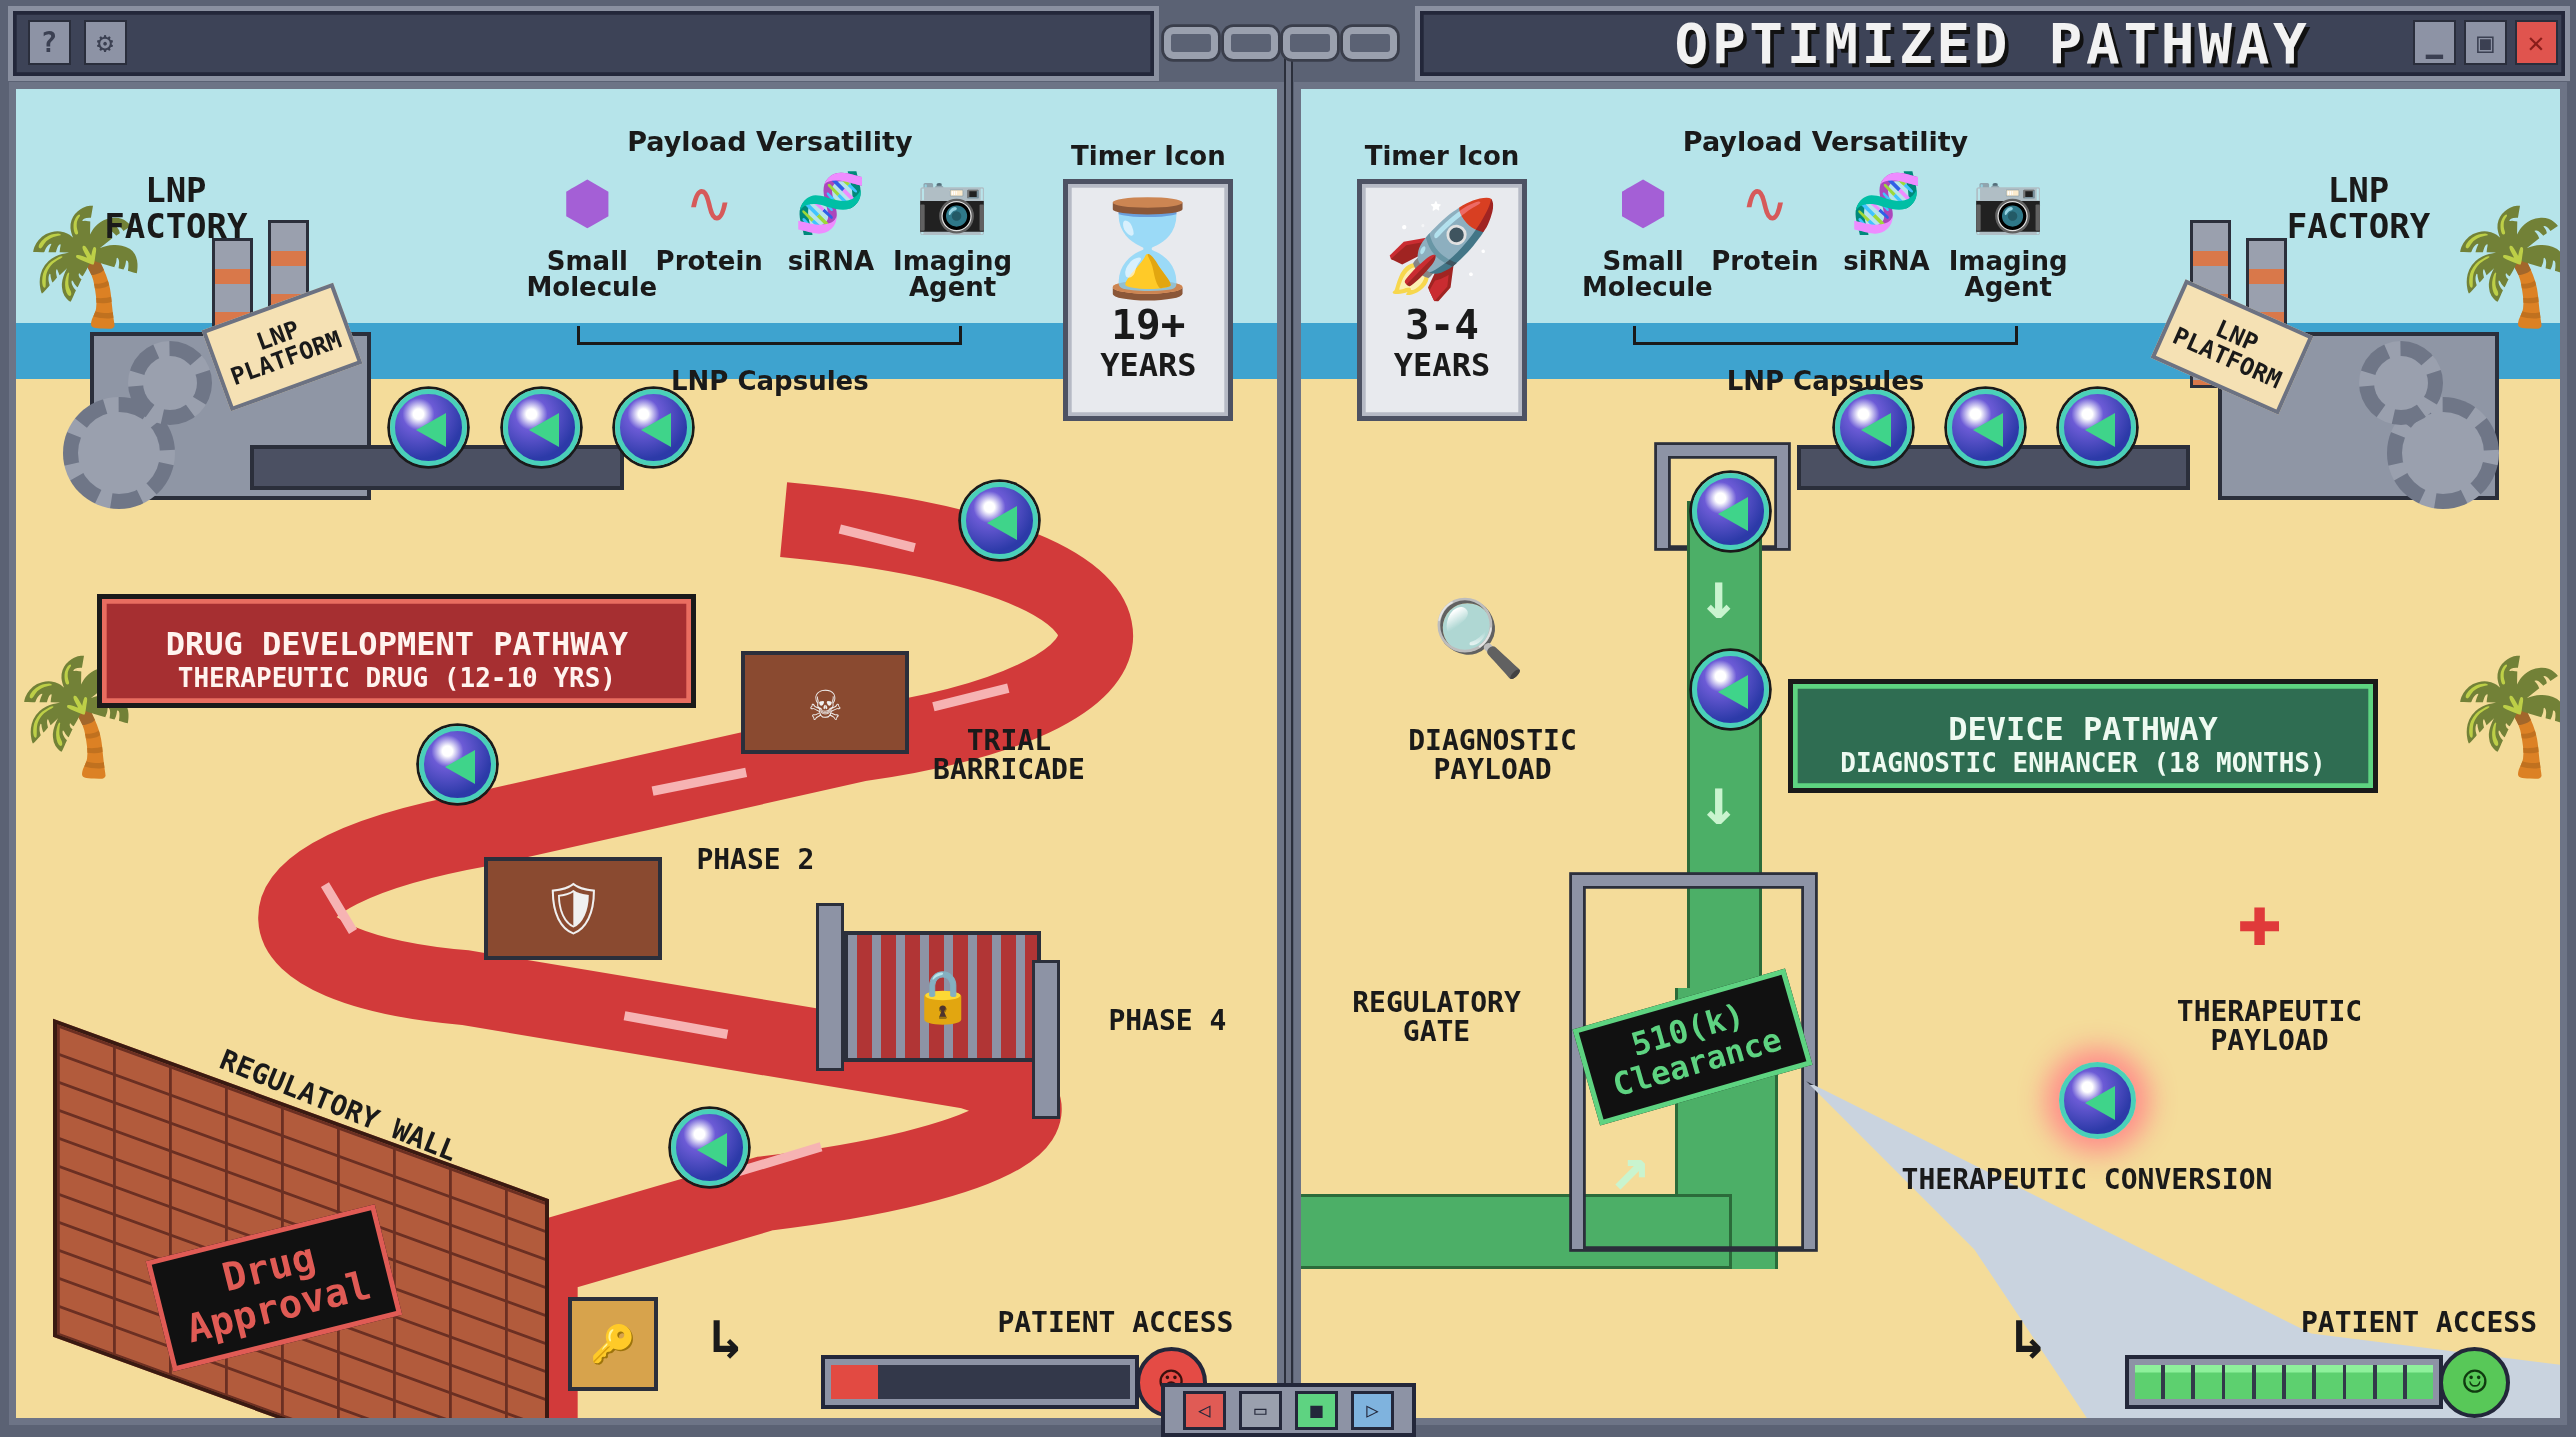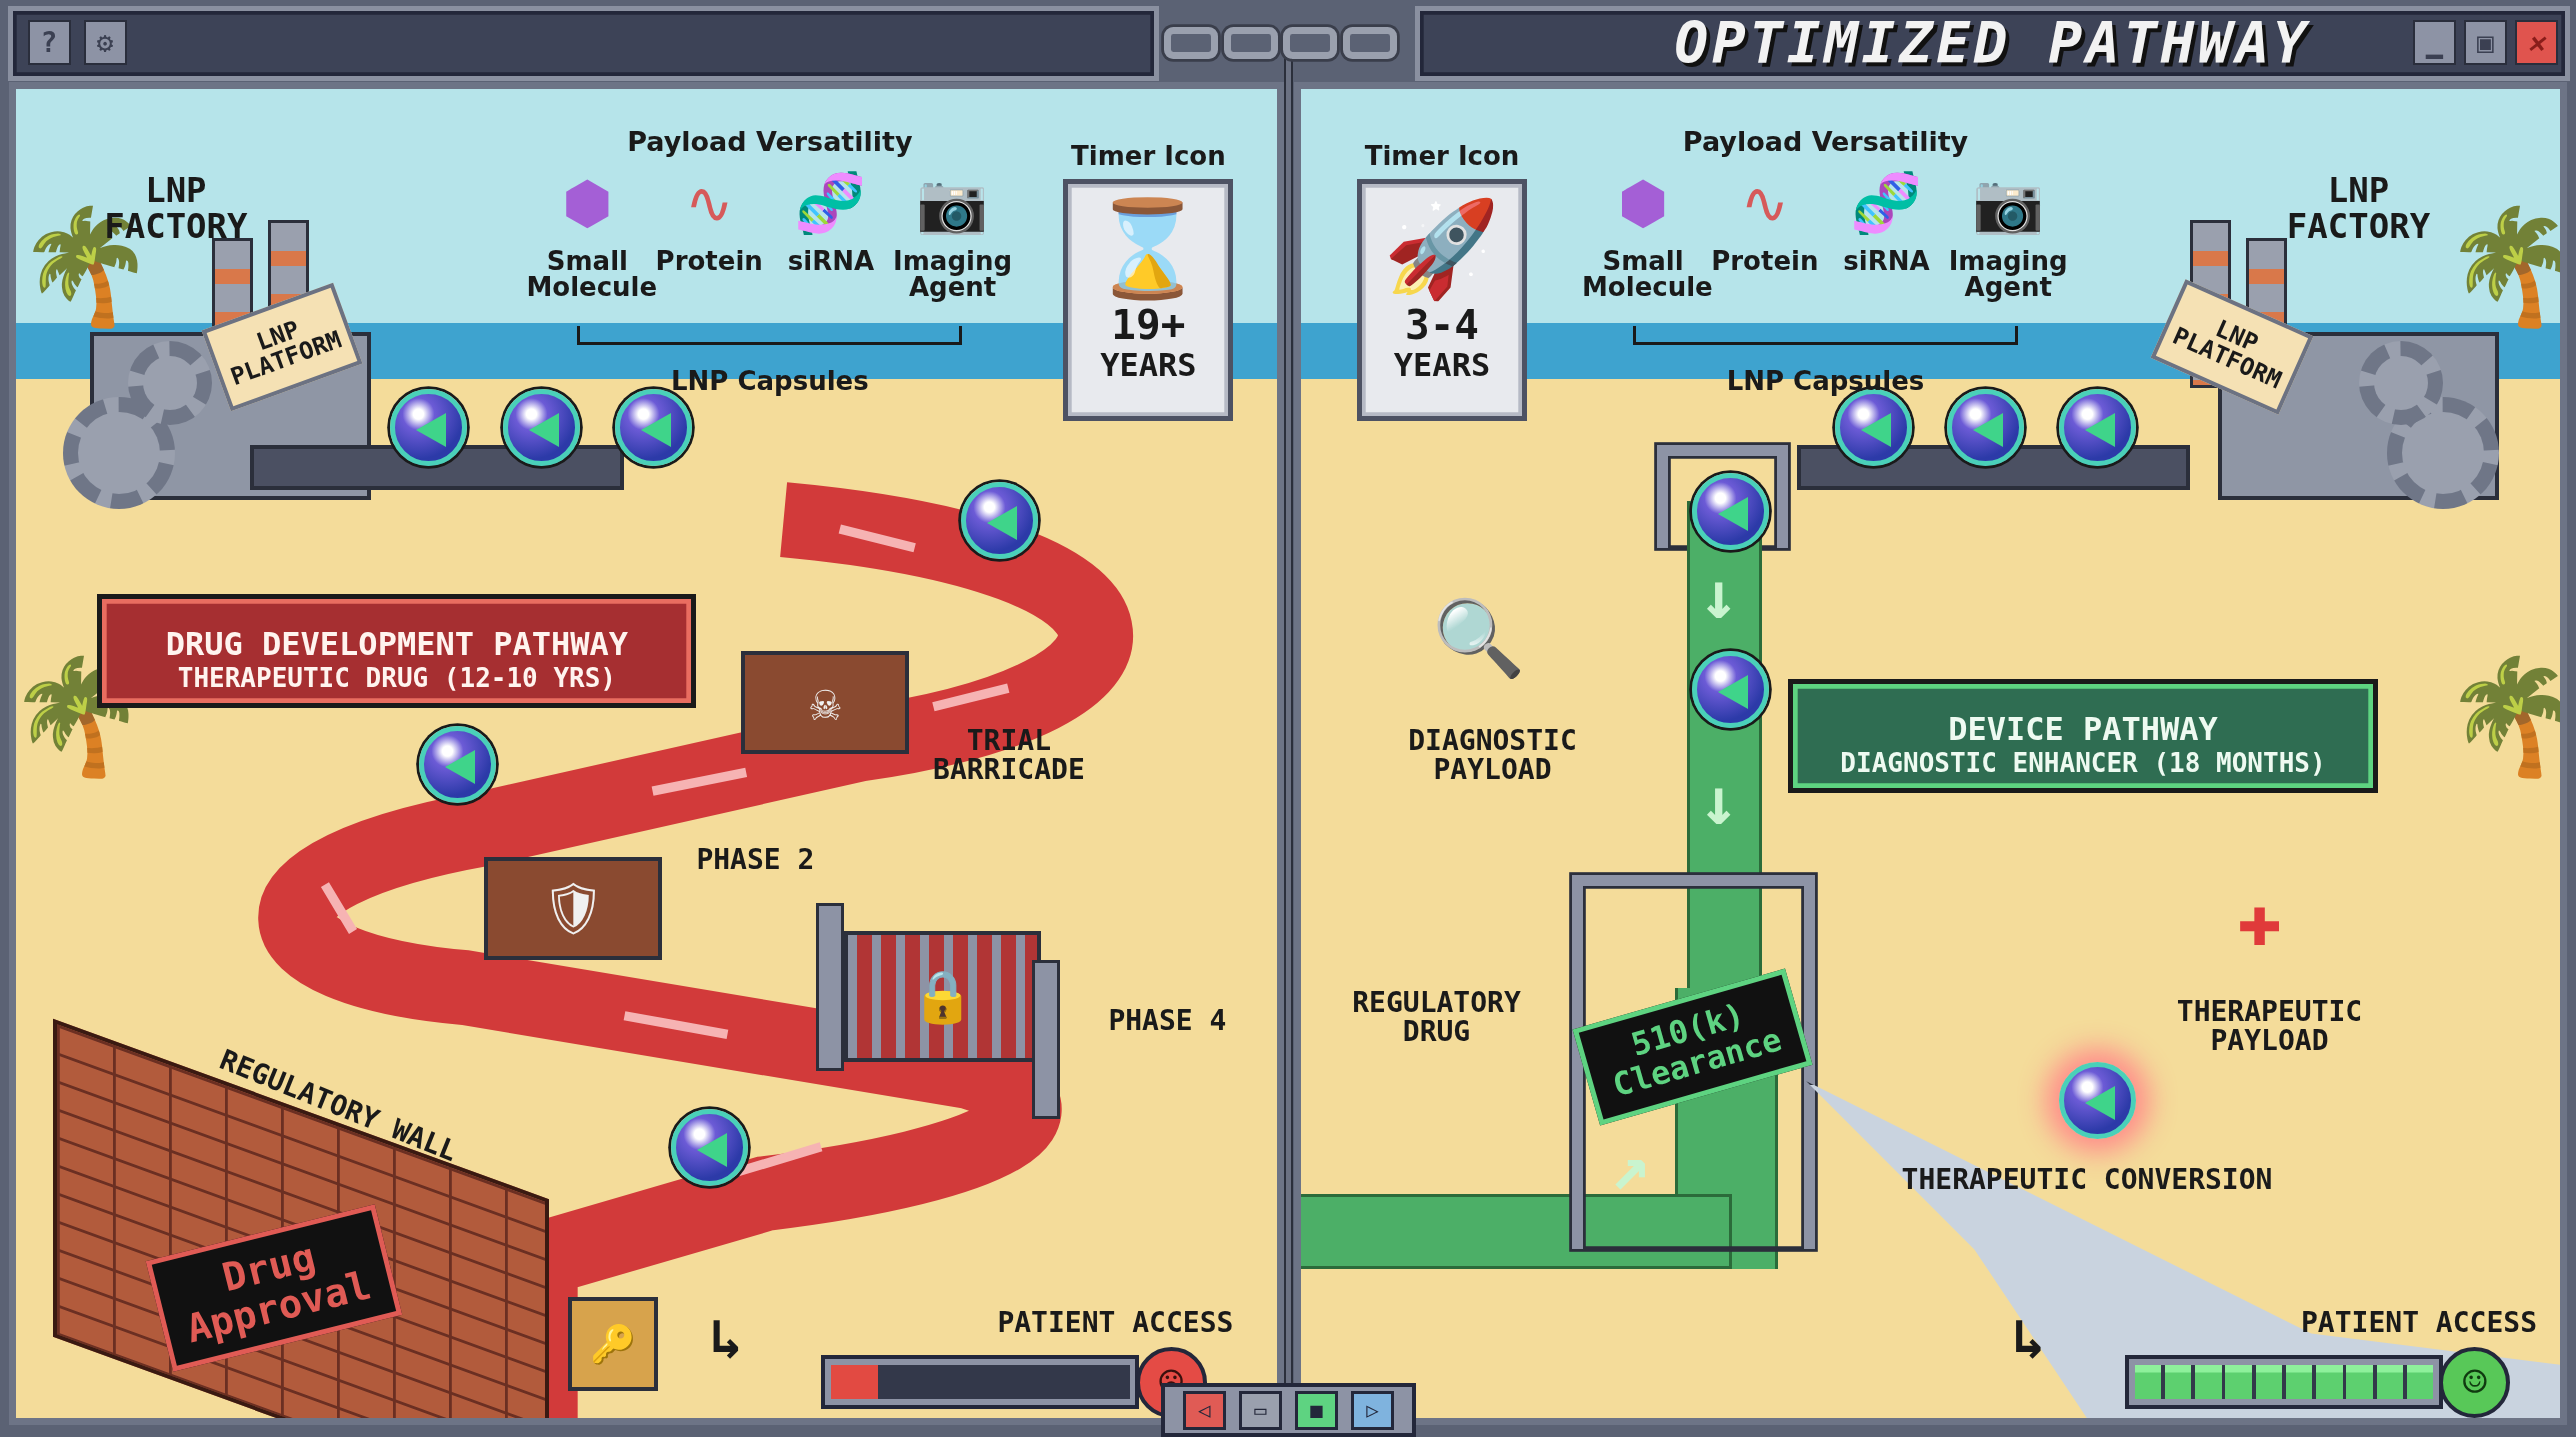--- a/index.html
+++ b/index.html
@@ -10,21 +10,21 @@
   .panel { position: absolute; top: 82px; bottom: 13px; overflow: hidden; border: 7.5px solid #6d7486; box-shadow: inset 0 0 0 3.7px #2b2f3b; }
   .panel.left { left: 9.4px; width: 1275px; }
   .panel.right { left: 1294px; width: 1273px; }
   .sky { position: absolute; left: 0; right: 0; top: 0; height: 243px; background: #b6e4ea; }
   .sea { position: absolute; left: 0; right: 0; top: 234px; height: 66px; background: #3ea3cf; }
   .sand { position: absolute; left: 0; right: 0; top: 290px; bottom: 0; background: #f4dc9a; }
 
   
   .titlebar { position: absolute; top: 5.6px; height: 75px; background: #3d4357; border: 5.6px solid #8a90a0; box-shadow: inset 0 0 0 3.7px #23273a; display: flex; align-items: center; }
   .titlebar.left { left: 7.5px; width: 1151px; }
-  .titlebar.right { left: 1415px; width: 1155px; font-style: italic; }
+  .titlebar.right { left: 1415px; width: 1155px; }
   .title-text { position: absolute; left: 0; right: 0; text-align: center; font-size: 56px; font-weight: bold; color: #f2f2f2; letter-spacing: 3.7px; text-shadow: 3.7px 3.7px 0 #111; }
   .tb-btn { position: absolute; top: 9.4px; width: 43px; height: 45px; background: #8d93a5; border: 2.8px solid #2a2e3c; display: flex; align-items: center; justify-content: center; font-size: 28px; font-weight: bold; color: #3b4052; }
   .tb-btn.close { background: #e0544e; color: #8a1d1a; }
   .chain { position: absolute; left: 1164px; top: 26px; width: 247px; height: 34px; display: flex; gap: 5.6px; align-items: center; }
   .chain .link { width: 54px; height: 32px; border: 7.5px solid #9aa0ae; border-radius: 9.4px; background: transparent; box-shadow: 0 0 0 2.8px #3a3e4b; }
   .divider { position: absolute; left: 1284px; top: 56px; width: 9.4px; bottom: 13px; background: #6b7182; border-left: 2.8px solid #2b2f3b; border-right: 2.8px solid #2b2f3b; }
 
   .label { position: absolute; text-align: center; font-weight: bold; line-height: 1.05; }
   .small-label { font-size: 28px; font-family: "DejaVu Sans", sans-serif; font-weight: bold; }
   .factory-label { font-size: 34px; }
@@ -291,21 +291,21 @@
     <div class="label small-label" style="left:84px;top:637px;width:215px;white-space:pre-line;font-family:'DejaVu Sans Mono',monospace;">DIAGNOSTIC
 PAYLOAD</div>
 
     <div class="banner green" style="left:487px;top:590px;width:590px;">
       <div class="banner-title">DEVICE PATHWAY</div>
       <div class="banner-sub">DIAGNOSTIC ENHANCER (18 MONTHS)</div>
     </div>
 
     <div class="gate-frame" style="left:271px;top:786px;width:243px;height:374px;"></div>
     <div class="label small-label" style="left:28px;top:899px;width:215px;white-space:pre-line;font-family:'DejaVu Sans Mono',monospace;">REGULATORY
-DRUG</div>
+GATE</div>
     <div class="stamp green" style="left:281px;top:908px;white-space:pre-line;">510(k)
 Clearance</div>
 
     <div class="slide" style="left:505px;top:992px;width:842px;height:421px;clip-path:polygon(0 0, 60% 60%, 100% 70%, 100% 100%, 40% 100%, 20% 40%);"></div>
     <div class="capsule" style="left:758px;top:973px;border-color:#4ad0b9;box-shadow:0 0 28px 13px #ff8a8a;"></div>
     <div class="glass" style="left:936px;top:786px;color:#e03a3a;">✚</div>
     <div class="label small-label" style="left:861px;top:908px;width:215px;white-space:pre-line;font-family:'DejaVu Sans Mono',monospace;">THERAPEUTIC
 PAYLOAD</div>
     <div class="label small-label" style="left:524px;top:1076px;width:524px;font-family:'DejaVu Sans Mono',monospace;">THERAPEUTIC CONVERSION</div>
 

